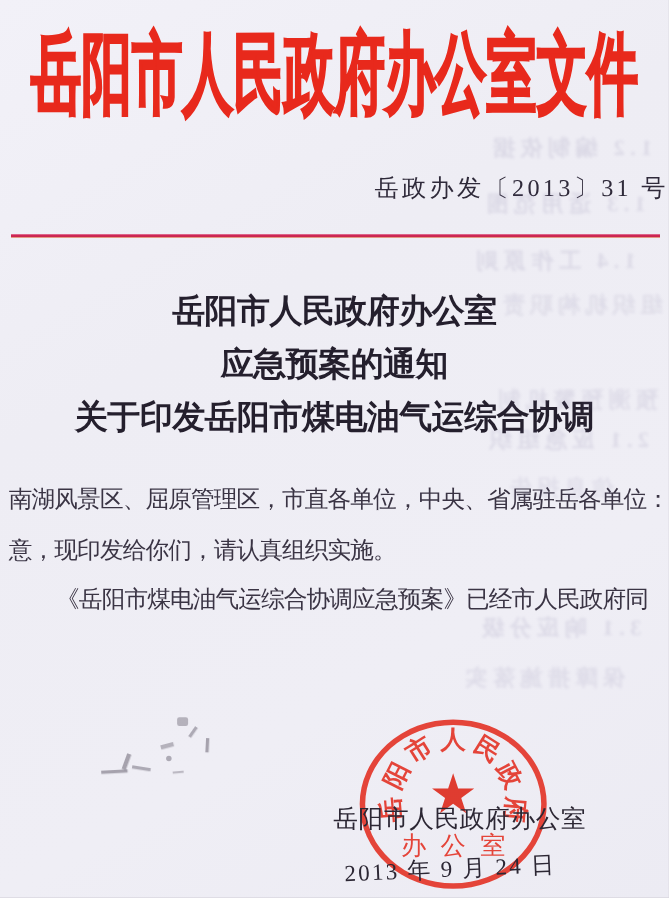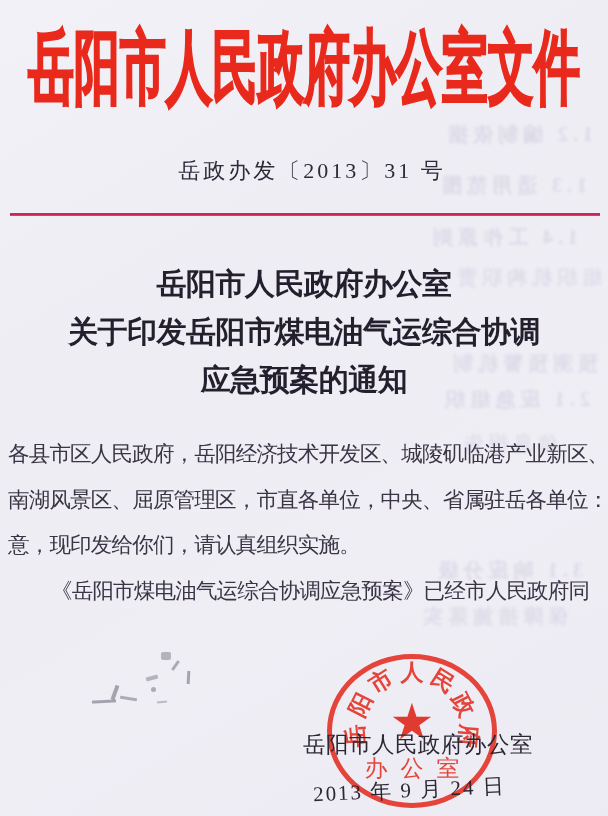--- a/index.html
+++ b/index.html
@@ -11,21 +11,21 @@
   
   .banner{
     position:absolute;top:14px;left:0;right:0;text-align:center;
     font-size:46px;font-weight:900;color:#e8291c;
     -webkit-text-stroke:1.2px #e8291c;
     white-space:nowrap;letter-spacing:0px;
     transform:scaleY(1.75);transform-origin:center top;
   }
   
   .docnum{
-    position:absolute;top:156px;left:16px;right:0;text-align:center;
+    position:absolute;top:156px;left:16px;right:0;text-align:right;
     font-size:22px;color:#2f2a3a;letter-spacing:3px;
   }
   
   .redline{
     position:absolute;top:213px;left:10px;width:590px;height:3px;
     background:linear-gradient(to bottom,#d5295b 0%,#c92350 65%,#de6a3a 100%);
   }
   
   .title{
     position:absolute;top:260px;left:0;right:0;text-align:center;
@@ -113,26 +113,25 @@
   <div class="banner">
     <span>岳阳市人民政府办公室文件</span>
   </div>
 
   <div class="docnum">岳政办发〔2013〕31 号</div>
 
   <div class="redline"></div>
 
   <div class="title">
     <div>岳阳市人民政府办公室</div>
+    <div>应急预案的通知</div>
     <div>关于印发岳阳市煤电油气运综合协调</div>
-    <div>应急预案的通知</div>
   </div>
 
   <div class="body">
-    <div class="line">各县市区人民政府，岳阳经济技术开发区、城陵矶临港产业新区、</div>
     <div class="line">南湖风景区、屈原管理区，市直各单位，中央、省属驻岳各单位：</div>
     <div class="line">意，现印发给你们，请认真组织实施。</div>
     <div class="line indent">《岳阳市煤电油气运综合协调应急预案》已经市人民政府同</div>
   </div>
 
   <div class="pm p0"></div>
   <div class="pm p1"></div>
   <div class="pm p2"></div>
   <div class="pm p3"></div>
   <div class="pm p4"></div>

